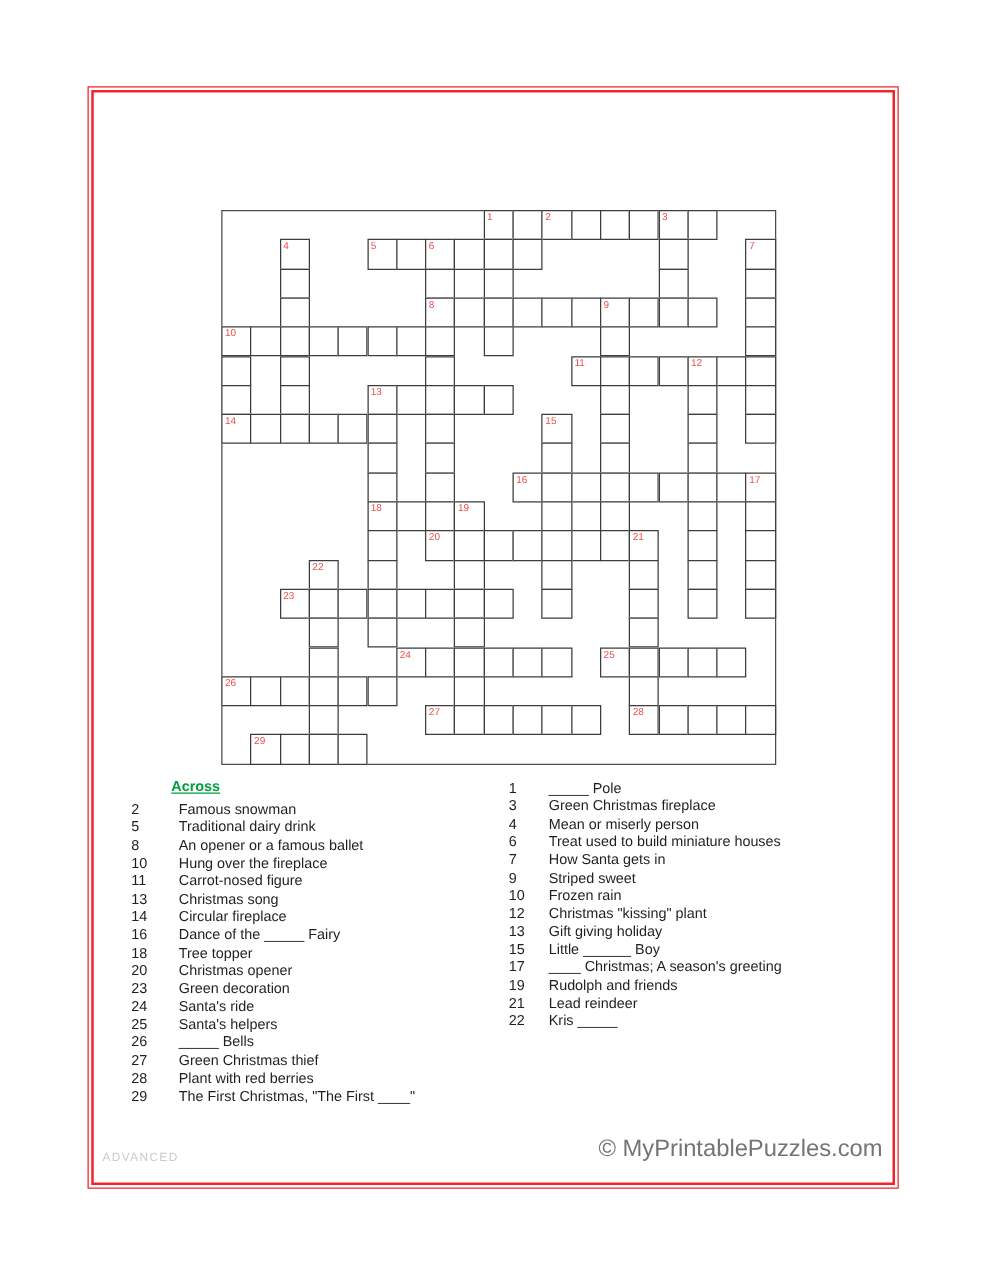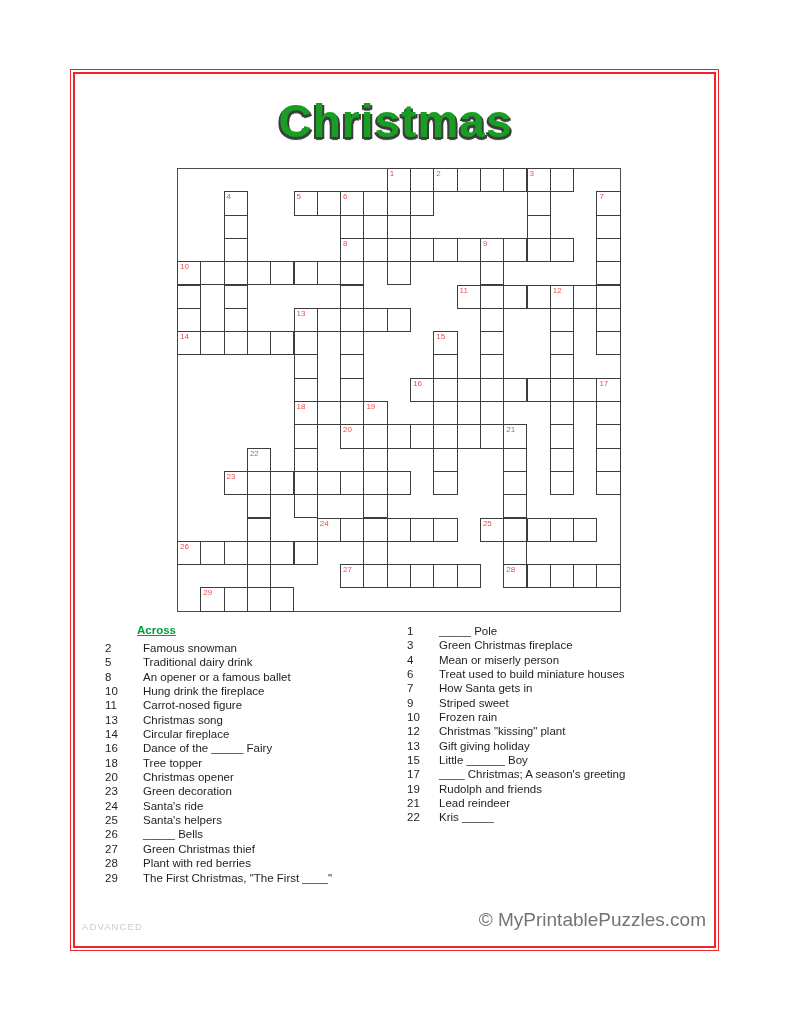--- a/index.html
+++ b/index.html
@@ -61,21 +61,20 @@
 </style>
 </head>
 <body>
 
 <div class="page">
 
   <div class="frame">
     <div class="frame-inner"></div>
   </div>
 
-  <div class="title">Christmas</div>
 
   <div class="grid" style="left: 177px; top: 168px; width: 443.7px; height: 443.7px;">
     <div class="grid-outline"></div>
   <div class="cell" style="left: 209.7px; top: 0px; width: 24.3px; height: 24.3px;">
         <span class="cellnum">1</span>
       </div>
       <div class="cell" style="left: 233px; top: 0px; width: 24.3px; height: 24.3px;"></div>
       <div class="cell" style="left: 256.3px; top: 0px; width: 24.3px; height: 24.3px;">
         <span class="cellnum">2</span>
       </div>
@@ -312,21 +311,21 @@
         <div class="clue">
           <span class="cnum">5</span>
           <span class="ctext">Traditional dairy drink</span>
         </div>
         <div class="clue">
           <span class="cnum">8</span>
           <span class="ctext">An opener or a famous ballet</span>
         </div>
         <div class="clue">
           <span class="cnum">10</span>
-          <span class="ctext">Hung drink the fireplace</span>
+          <span class="ctext">Hung over the fireplace</span>
         </div>
         <div class="clue">
           <span class="cnum">11</span>
           <span class="ctext">Carrot-nosed figure</span>
         </div>
         <div class="clue">
           <span class="cnum">13</span>
           <span class="ctext">Christmas song</span>
         </div>
         <div class="clue">

